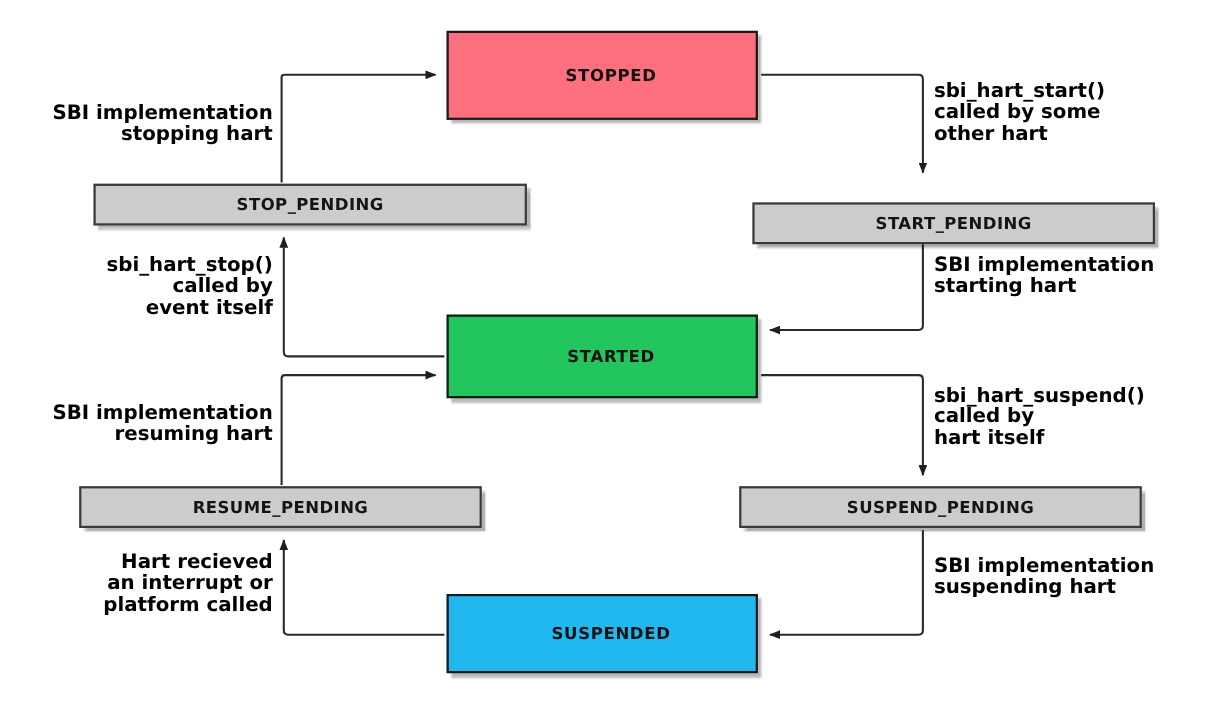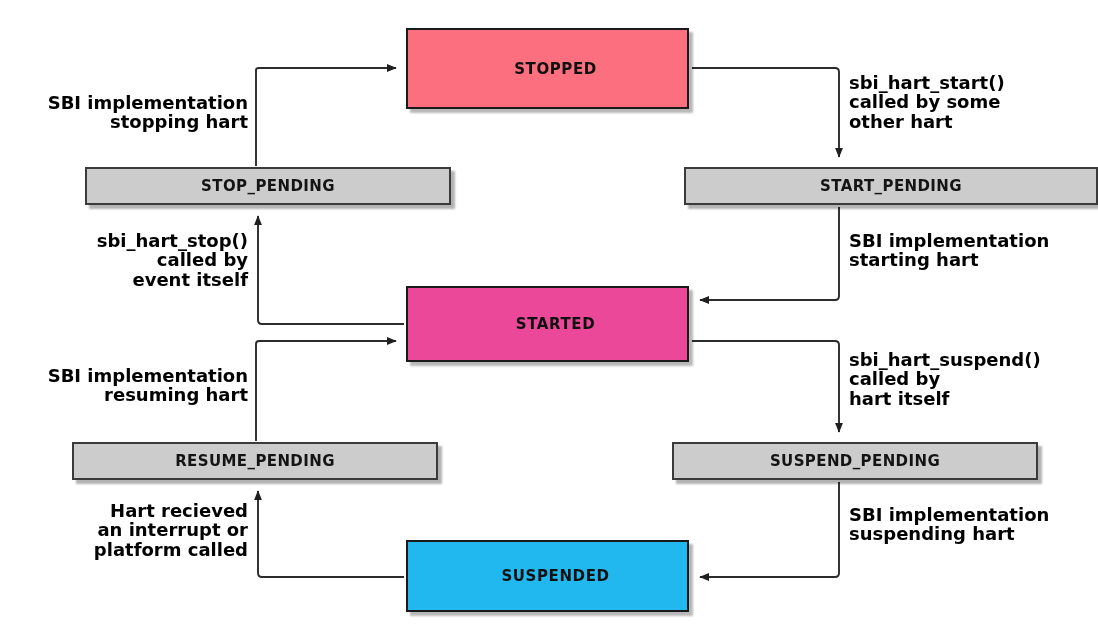--- a/index.html
+++ b/index.html
@@ -105,29 +105,29 @@
       <path d="M 404,577 L 262,577 Q 258,577 258,573 L 258,491" marker-end="url(#arrowhead)"></path>
 
       <path d="M 839,482 L 839,573 Q 839,577 835,577 L 700,577" marker-end="url(#arrowhead)"></path>
     </g>
   </svg>
 
   <div class="state-box" style="left:406px; top:28px; width:283px; height:81px; background:#fb6f7f;">
     <span class="state-label">STOPPED</span>
   </div>
 
-  <div class="pending-box" style="left:85px; top:167px; width:366px; height:38px;">
+  <div class="pending-box" style="left:85px; top:167px; width:394px; height:38px;">
     <span class="state-label">STOP_PENDING</span>
   </div>
 
-  <div class="pending-box" style="left:684px; top:167px; width:414px; height:38px;">
+  <div class="pending-box" style="left:684px; top:184px; width:366px; height:38px;">
     <span class="state-label">START_PENDING</span>
   </div>
 
-  <div class="state-box" style="left:406px; top:286px; width:283px; height:76px; background:#ec4899;">
+  <div class="state-box" style="left:406px; top:286px; width:283px; height:76px; background:#22c55e;">
     <span class="state-label">STARTED</span>
   </div>
 
   <div class="pending-box" style="left:672px; top:442px; width:366px; height:38px;">
     <span class="state-label">SUSPEND_PENDING</span>
   </div>
 
   <div class="pending-box" style="left:72px; top:442px; width:366px; height:38px;">
     <span class="state-label">RESUME_PENDING</span>
   </div>

